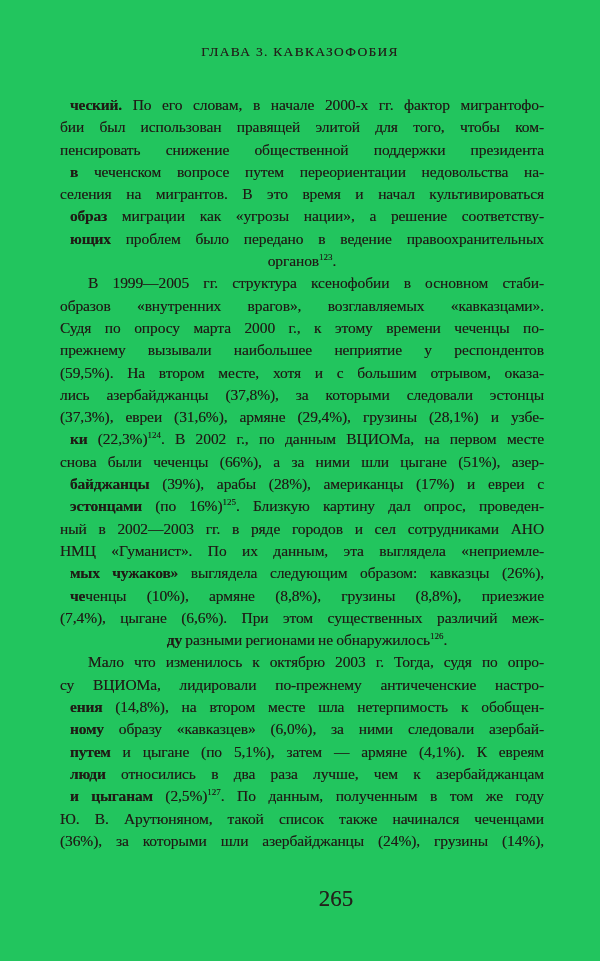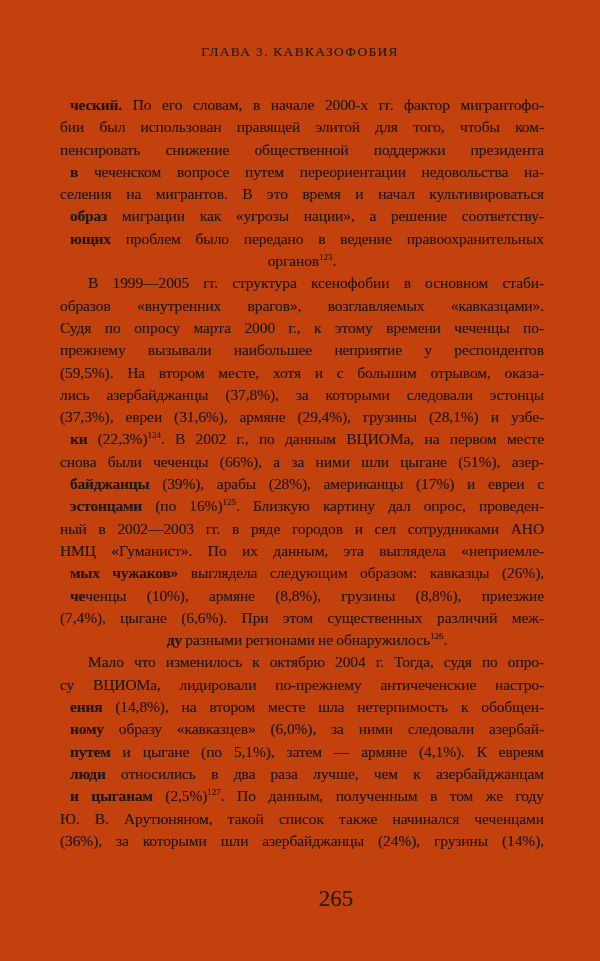--- a/index.html
+++ b/index.html
@@ -79,21 +79,21 @@
     text-align: center;
     font-size: 23px;
     color: #24201b;
     text-shadow: 0 0 0.5px rgba(32,26,20,0.5);
     margin-left: 36px;
   }
 </style>
 </head>
 <body>
 
-<div class="page" style="background: #c2410c; color: rgb(32, 26, 21); font-family: Liberation Serif, serif;">
+<div class="page" style="background: #22c55e; color: rgb(32, 26, 21); font-family: Liberation Serif, serif;">
   <div class="chapter-header">ГЛАВА 3. КАВКАЗОФОБИЯ</div>
 
   <div class="text-block">
       <div class="line just"><b>ческий.</b> По его словам, в начале 2000-х гг. фактор мигрантофо-</div>
       <div class="line just">бии был использован правящей элитой для того, чтобы ком-</div>
       <div class="line just">пенсировать снижение общественной поддержки президента</div>
       <div class="line just"><b>в</b> чеченском вопросе путем переориентации недовольства на-</div>
       <div class="line just">селения на мигрантов. В это время и начал культивироваться</div>
       <div class="line just"><b>образ</b> миграции как «угрозы нации», а решение соответству-</div>
       <div class="line just"><b>ющих</b> проблем было передано в ведение правоохранительных</div>
@@ -108,21 +108,21 @@
       <div class="line just"><b>ки</b> (22,3%)<sup>124</sup>. В 2002 г., по данным ВЦИОМа, на первом месте</div>
       <div class="line just">снова были чеченцы (66%), а за ними шли цыгане (51%), азер-</div>
       <div class="line just"><b>байджанцы</b> (39%), арабы (28%), американцы (17%) и евреи с</div>
       <div class="line just"><b>эстонцами</b> (по 16%)<sup>125</sup>. Близкую картину дал опрос, проведен-</div>
       <div class="line just">ный в 2002—2003 гг. в ряде городов и сел сотрудниками АНО</div>
       <div class="line just">НМЦ «Гуманист». По их данным, эта выглядела «неприемле-</div>
       <div class="line just"><b>мых чужаков»</b> выглядела следующим образом: кавказцы (26%),</div>
       <div class="line just"><b>че</b>ченцы (10%), армяне (8,8%), грузины (8,8%), приезжие</div>
       <div class="line just">(7,4%), цыгане (6,6%). При этом существенных различий меж-</div>
       <div class="line last"><b>ду</b> разными регионами не обнаружилось<sup>126</sup>.</div>
-      <div class="line just indent">Мало что изменилось к октябрю 2004 г. Тогда, судя по опро-</div>
+      <div class="line just indent">Мало что изменилось к октябрю 2003 г. Тогда, судя по опро-</div>
       <div class="line just">су ВЦИОМа, лидировали по-прежнему античеченские настро-</div>
       <div class="line just"><b>ения</b> (14,8%), на втором месте шла нетерпимость к обобщен-</div>
       <div class="line just"><b>ному</b> образу «кавказцев» (6,0%), за ними следовали азербай-</div>
       <div class="line just"><b>путем</b> и цыгане (по 5,1%), затем — армяне (4,1%). К евреям</div>
       <div class="line just"><b>люди</b> относились в два раза лучше, чем к азербайджанцам</div>
       <div class="line just"><b>и цыганам</b> (2,5%)<sup>127</sup>. По данным, полученным в том же году</div>
       <div class="line just">Ю. В. Арутюняном, такой список также начинался чеченцами</div>
       <div class="line just">(36%), за которыми шли азербайджанцы (24%), грузины (14%),</div>
     </div>
 

